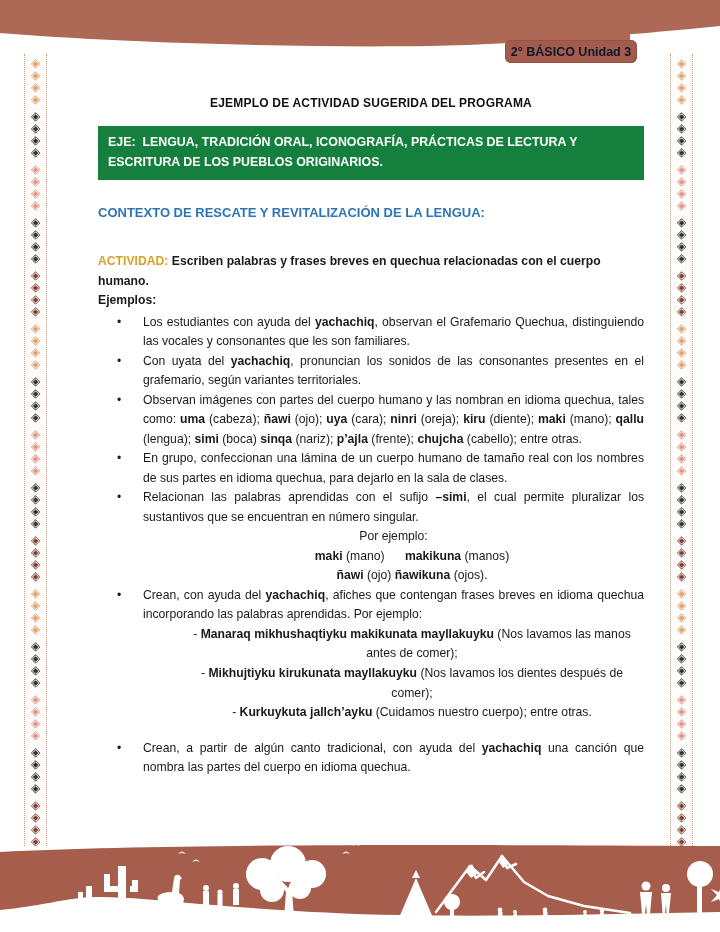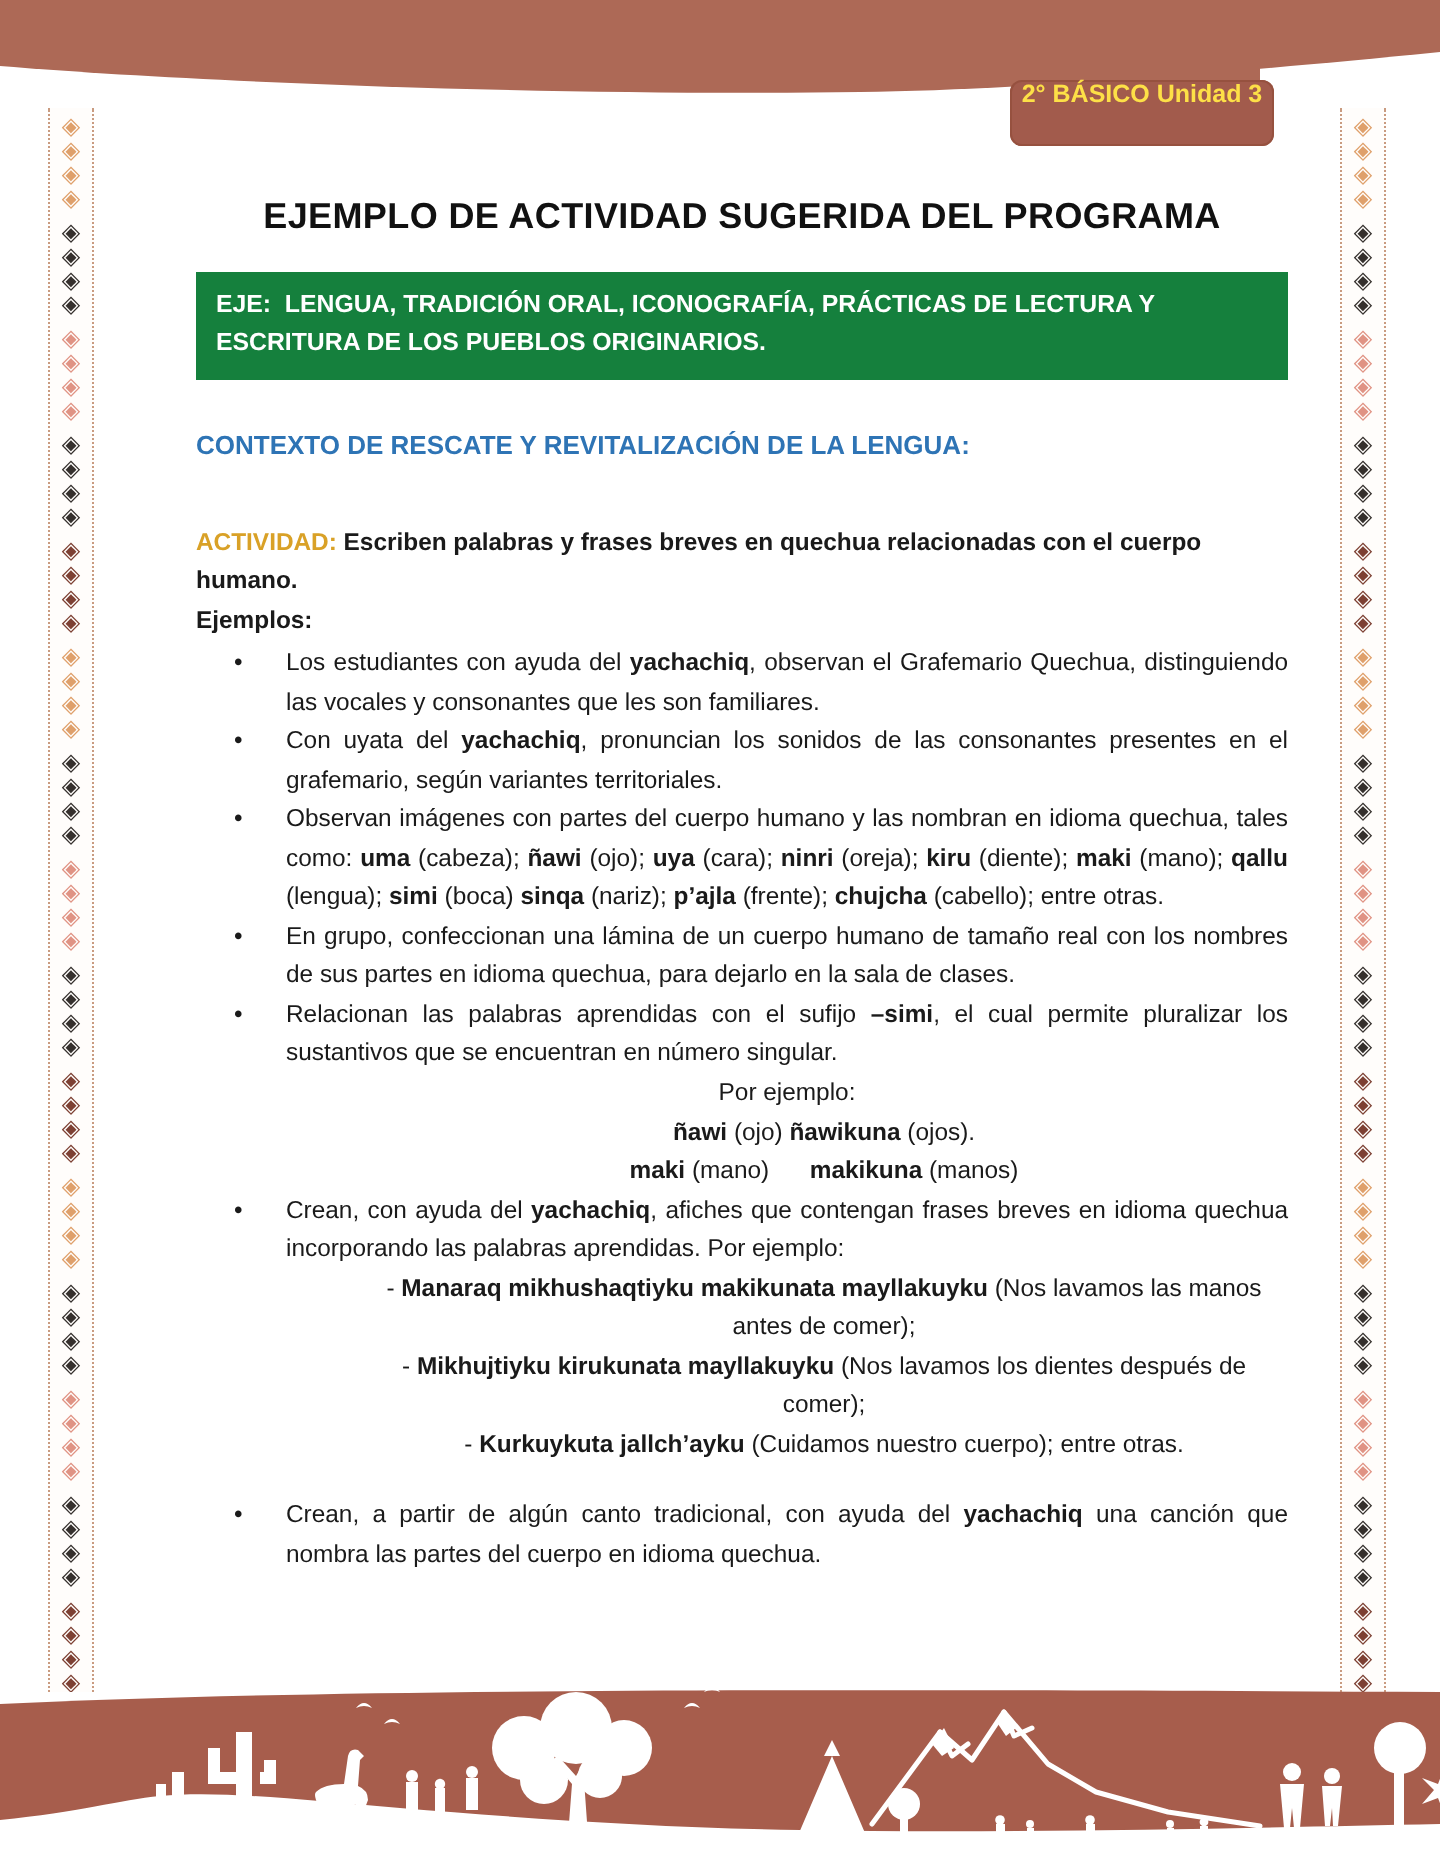--- a/index.html
+++ b/index.html
@@ -11,24 +11,24 @@
   }
   .page{position:absolute;inset:0;}
 
   
   .top-banner-svg{position:absolute;top:0;left:0;}
   .unit-badge-tab{
     position:absolute;left:512px;top:28px;width:118px;height:16px;
     background:#ad6956;
   }
   .unit-badge{
-    position:absolute;left:505px;top:40px;width:132px;height:33px;
+    position:absolute;left:505px;top:40px;width:132px;height:23px;
     background:#a25b4c;border-radius:6px;
-    display:flex;justify-content:center;
-    color:#fde047;font-size:12.5px;font-weight:bold;
+    display:flex;align-items:center;justify-content:center;
+    color:#0f172a;font-size:12.5px;font-weight:bold;
     box-shadow:0 0 0 1px #96513f inset;
   }
 
   
   .textile-border{
     position:absolute;top:54px;width:21px;height:792px;
     border-left:1px dotted #c99b80;border-right:1px dotted #c99b80;
     display:flex;flex-direction:column;overflow:hidden;
     background:#fffdfb;
   }
@@ -44,21 +44,21 @@
   .c-black::before{color:#35302d;}
   .c-salmon::before{color:#e09384;}
   .c-maroon::before{color:#7d4033;}
 
   
   .content{
     position:absolute;left:98px;top:88px;width:546px;
     font-size:12.2px;line-height:1.6;
   }
   .doc-title{
-    text-align:center;font-weight:bold;font-size:18px;color:#111;
+    text-align:center;font-weight:bold;font-size:12px;color:#111;
     padding-top:6px;letter-spacing:.2px;
   }
   .eje-banner{
     margin-top:13px;background:#15803d;color:#ffffff;
     font-weight:bold;font-size:12.4px;line-height:1.58;
     padding:7px 10px 8px 10px;
   }
   .contexto-heading{
     margin-top:23px;color:#2e74b5;font-weight:bold;font-size:13px;
   }
@@ -165,25 +165,25 @@
         <div class="blk indent-0">
       <span class="mk">•</span>
       <span class="tx"><span>Relacionan las palabras aprendidas con el sufijo </span><span class="bold">–simi</span><span>, el cual permite pluralizar los sustantivos que se encuentran en número singular.</span></span>
     </div>
         <div class="blk indent-0 no-bullet">
       <span class="mk"></span>
       <span class="tx"><span>Por ejemplo:</span></span>
     </div>
         <div class="blk indent-1 no-bullet">
       <span class="mk"></span>
+      <span class="tx"><span class="bold">maki</span><span> (mano)&nbsp;&nbsp;&nbsp;&nbsp;&nbsp; </span><span class="bold">makikuna</span><span> (manos)</span></span>
+    </div>
+        <div class="blk indent-1 no-bullet">
+      <span class="mk"></span>
       <span class="tx"><span class="bold">ñawi</span><span> (ojo) </span><span class="bold">ñawikuna</span><span> (ojos).</span></span>
-    </div>
-        <div class="blk indent-1 no-bullet">
-      <span class="mk"></span>
-      <span class="tx"><span class="bold">maki</span><span> (mano)&nbsp;&nbsp;&nbsp;&nbsp;&nbsp; </span><span class="bold">makikuna</span><span> (manos)</span></span>
     </div>
         <div class="blk indent-0">
       <span class="mk">•</span>
       <span class="tx"><span>Crean, con ayuda del </span><span class="bold">yachachiq</span><span>, afiches que contengan frases breves en idioma quechua incorporando las palabras aprendidas. Por ejemplo:</span></span>
     </div>
         <div class="blk indent-1 no-bullet">
       <span class="mk"></span>
       <span class="tx"><span>- </span><span class="bold">Manaraq mikhushaqtiyku makikunata mayllakuyku</span><span> (Nos lavamos las manos antes de comer);</span></span>
     </div>
         <div class="blk indent-1 no-bullet">

